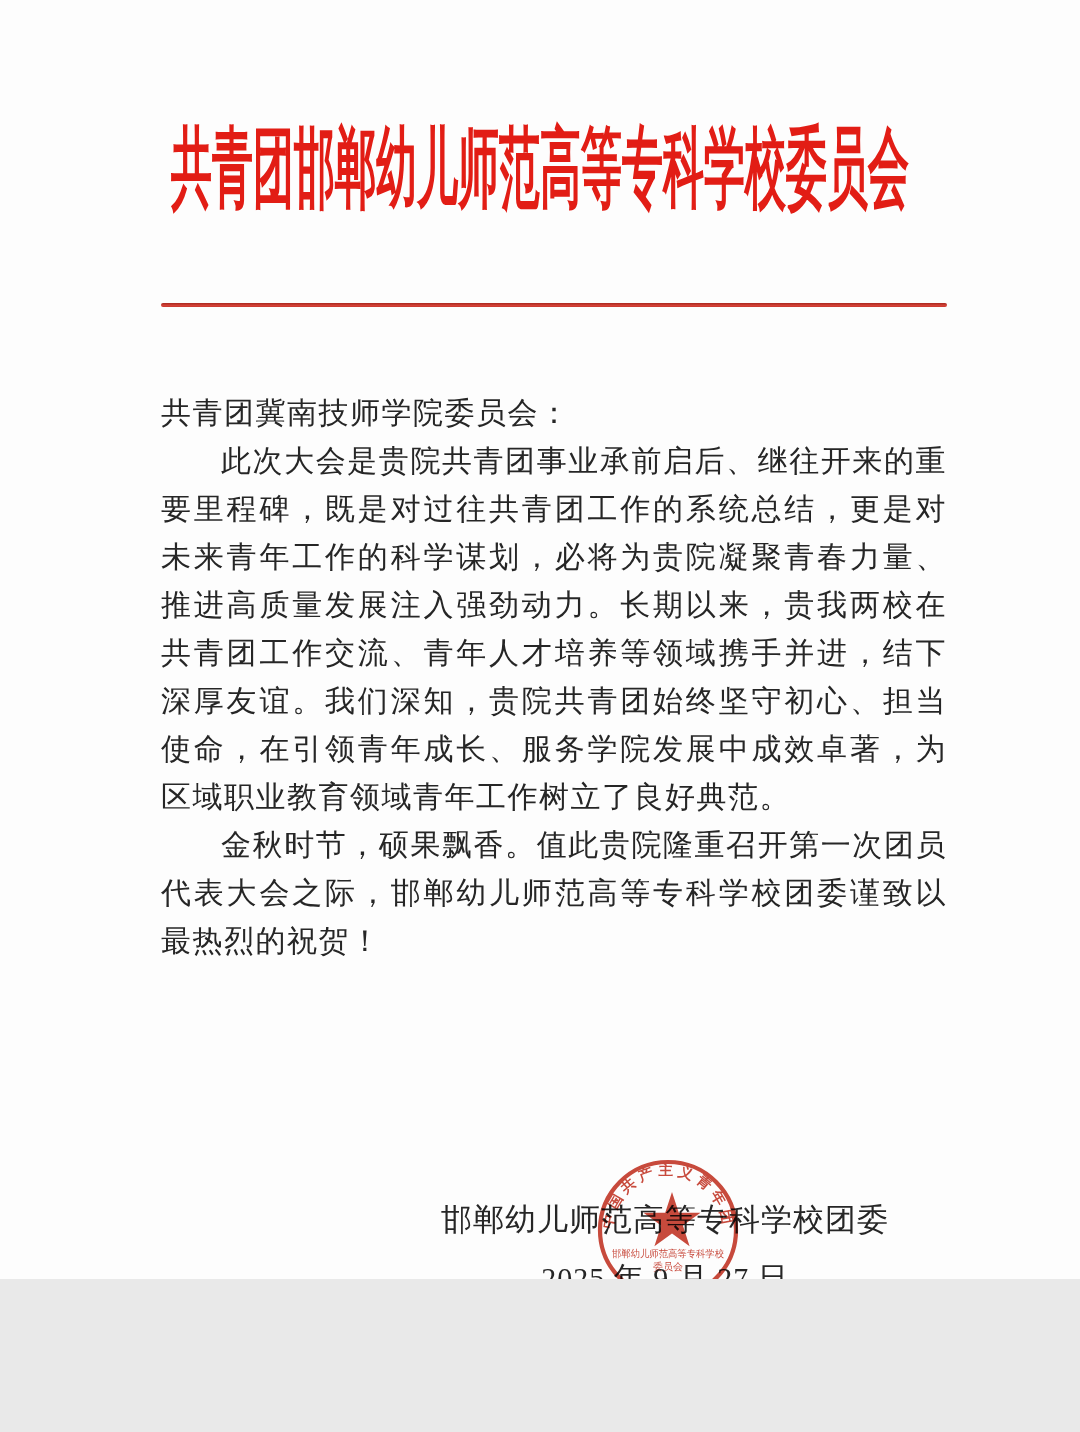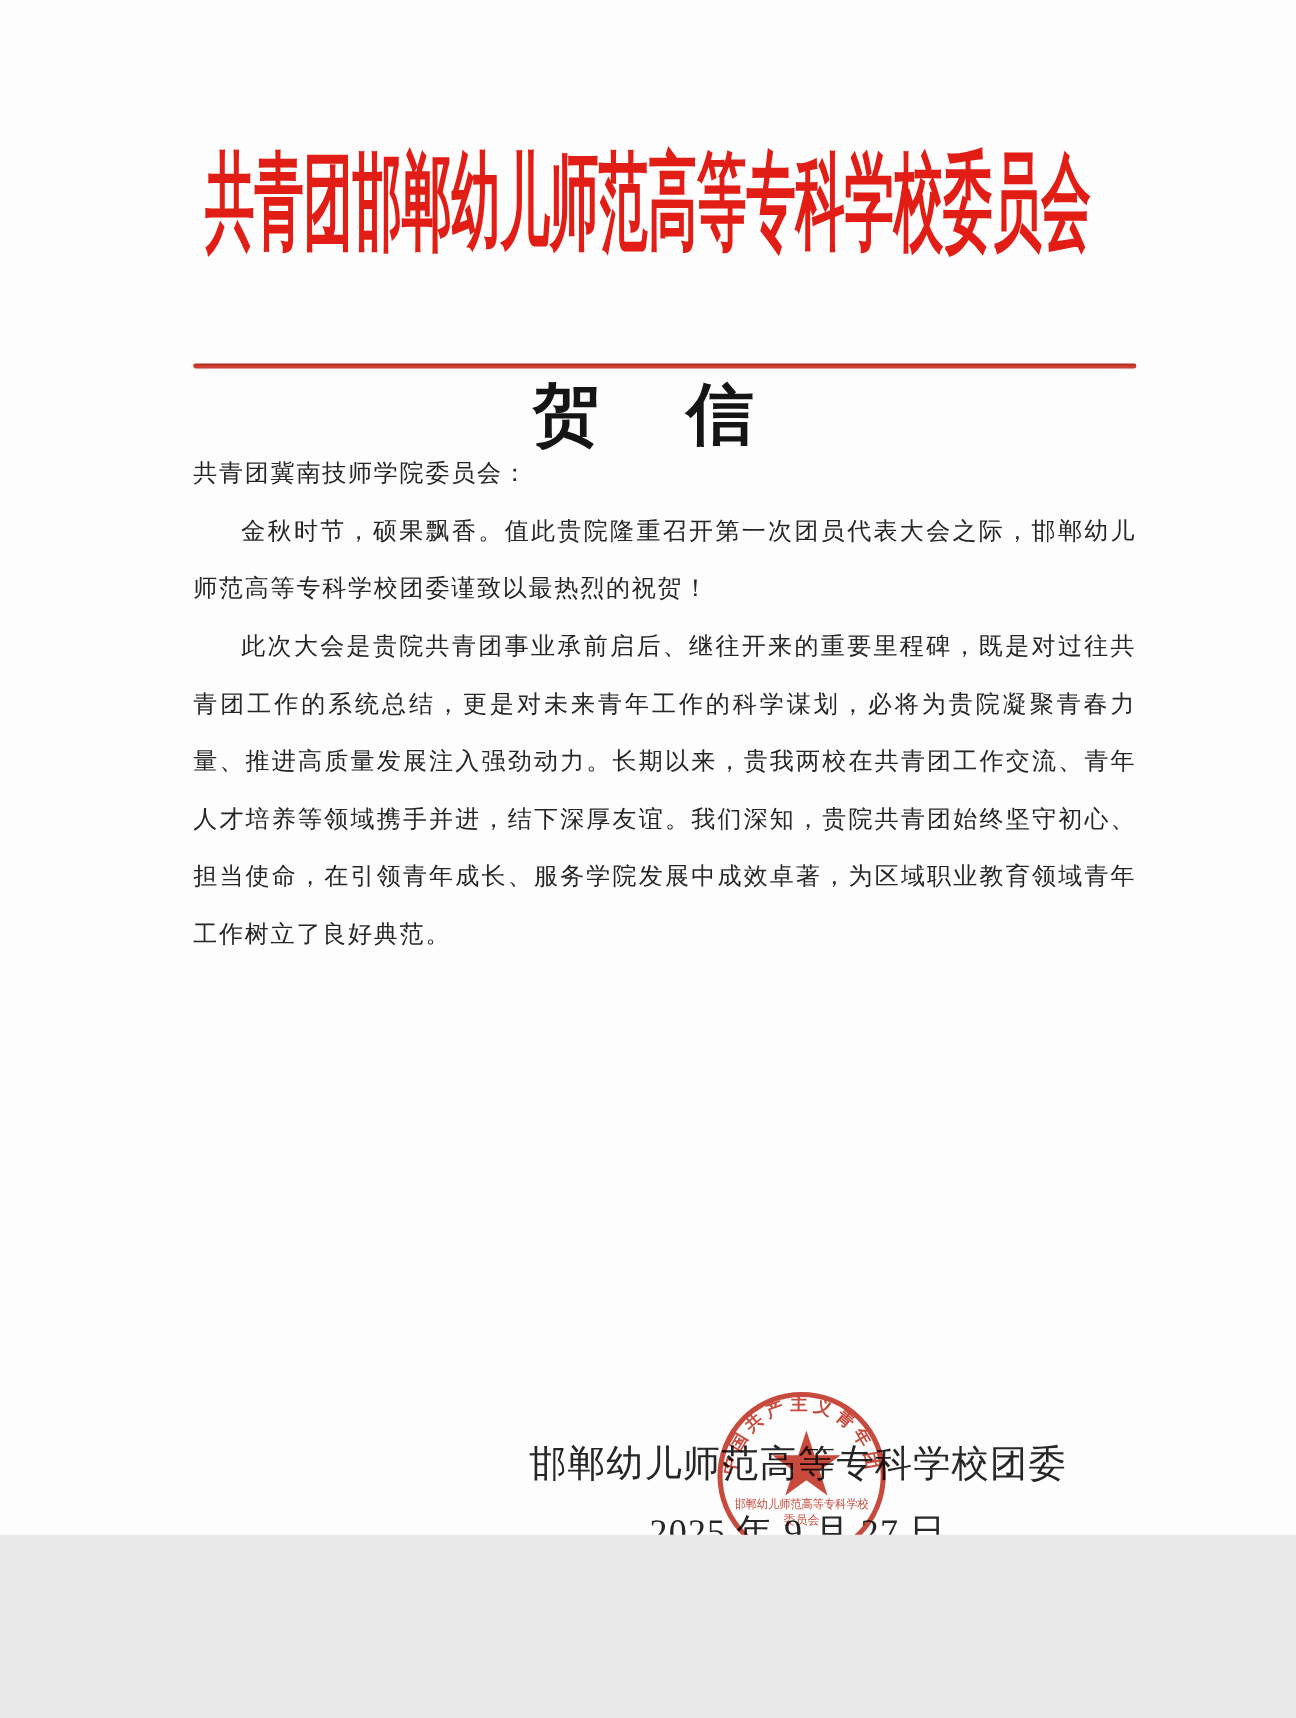--- a/index.html
+++ b/index.html
@@ -29,22 +29,22 @@
   .rule-top{top:303px;}
   .rule-bottom{top:1318px;}
   
   .title{
     position:absolute;top:314px;left:0;width:100%;
     text-align:center;font-size:56px;font-weight:bold;
     color:#151515;letter-spacing:8px;line-height:64px;
   }
   
   .body-text{
-    position:absolute;left:161px;top:371px;width:786px;
-    font-size:20px;line-height:48px;letter-spacing:1.5px;
+    position:absolute;left:161px;top:389px;width:786px;
+    font-size:30px;line-height:48px;letter-spacing:1.5px;
     color:var(--text-black);text-align:justify;
   }
   .salutation{margin:0;}
   .para{margin:0;text-indent:2em;}
   
   .sign-block{
     position:absolute;left:430px;top:1200px;width:470px;
     text-align:center;color:var(--text-black);
   }
   .sign-name{font-size:31px;line-height:40px;letter-spacing:1px;}
@@ -67,26 +67,25 @@
 <body>
 
 <div class="page">
 
   <svg class="letterhead-svg" viewBox="0 0 780 112" aria-hidden="false">
     <text x="390" y="86" text-anchor="middle" textLength="738" lengthAdjust="spacingAndGlyphs">共青团邯郸幼儿师范高等专科学校委员会</text>
   </svg>
 
   <div class="rule rule-top"></div>
 
-  <h1 class="title">贺　信</h1>
 
   <main class="body-text">
     <p class="salutation">共青团冀南技师学院委员会：</p>
+    <p class="para">此次大会是贵院共青团事业承前启后、继往开来的重要里程碑，既是对过往共青团工作的系统总结，更是对未来青年工作的科学谋划，必将为贵院凝聚青春力量、推进高质量发展注入强劲动力。长期以来，贵我两校在共青团工作交流、青年人才培养等领域携手并进，结下深厚友谊。我们深知，贵院共青团始终坚守初心、担当使命，在引领青年成长、服务学院发展中成效卓著，为区域职业教育领域青年工作树立了良好典范。</p>
     <p class="para">金秋时节，硕果飘香。值此贵院隆重召开第一次团员代表大会之际，邯郸幼儿师范高等专科学校团委谨致以最热烈的祝贺！</p>
-    <p class="para">此次大会是贵院共青团事业承前启后、继往开来的重要里程碑，既是对过往共青团工作的系统总结，更是对未来青年工作的科学谋划，必将为贵院凝聚青春力量、推进高质量发展注入强劲动力。长期以来，贵我两校在共青团工作交流、青年人才培养等领域携手并进，结下深厚友谊。我们深知，贵院共青团始终坚守初心、担当使命，在引领青年成长、服务学院发展中成效卓著，为区域职业教育领域青年工作树立了良好典范。</p>
   </main>
 
   <div class="sign-block">
     <div class="sign-name">邯郸幼儿师范高等专科学校团委</div>
     <div class="sign-date">2025 年 9 月 27 日</div>
   </div>
 
   <svg class="seal-svg" viewBox="0 0 150 150">
     <circle class="seal-ring" cx="75" cy="75" r="68"></circle>
     <path id="sealArc" fill="none" d="M 23.3 93.8 A 55 55 0 1 1 126.7 93.8"></path>

